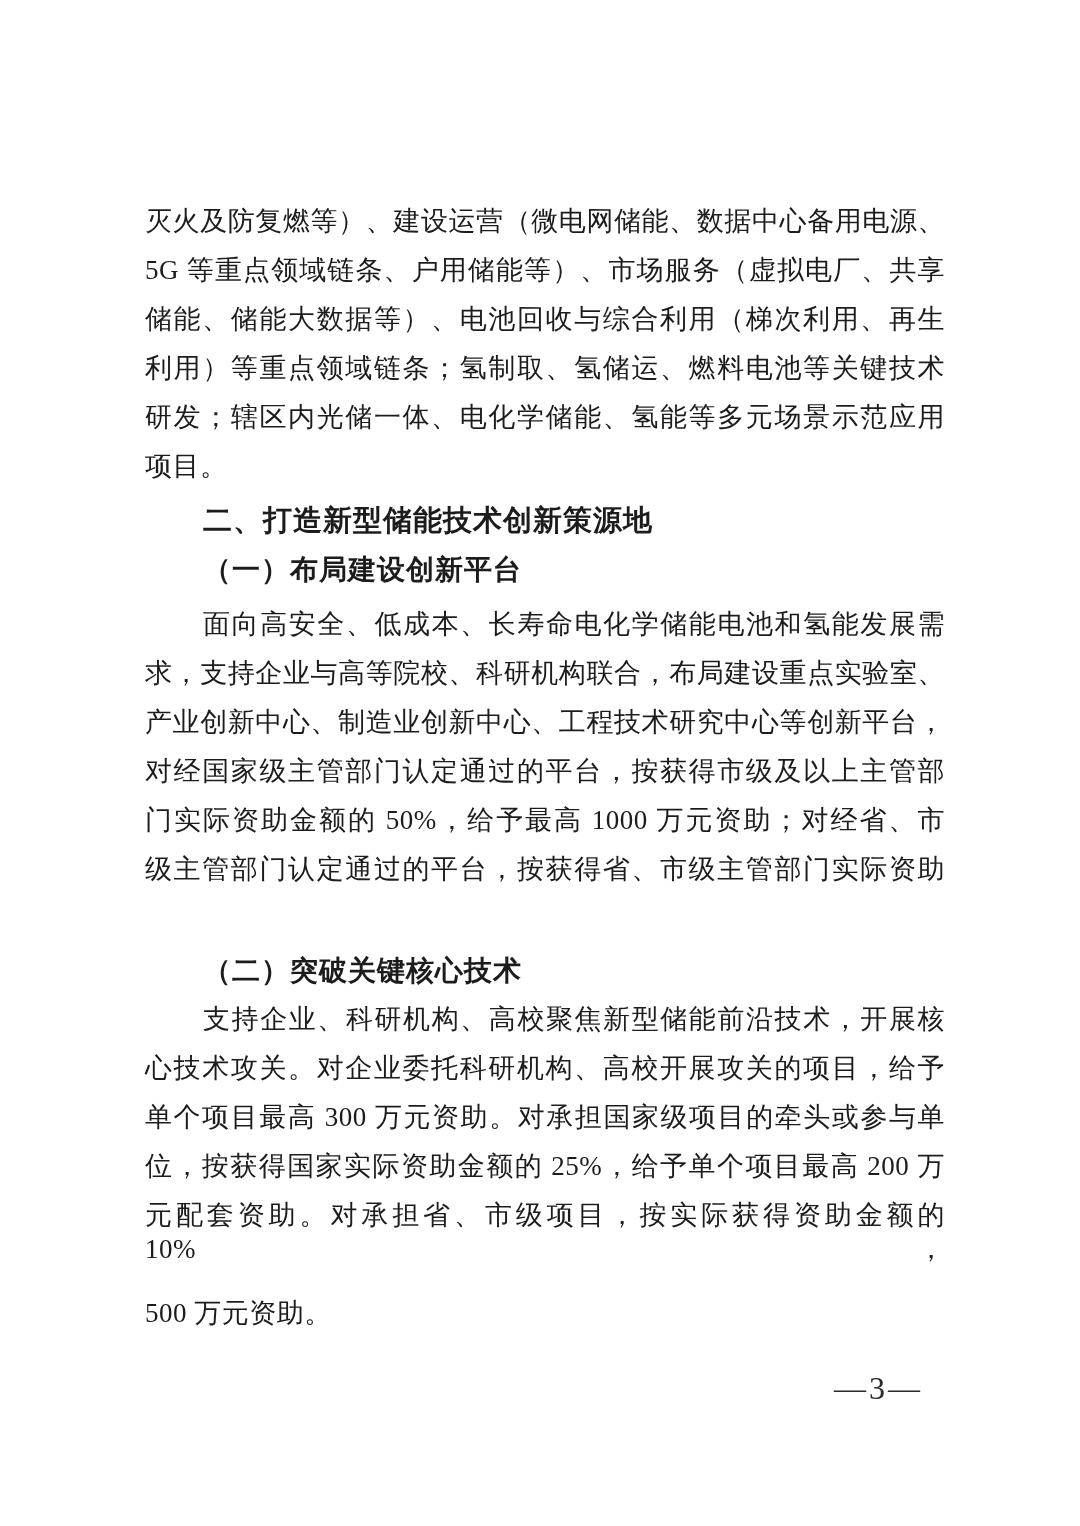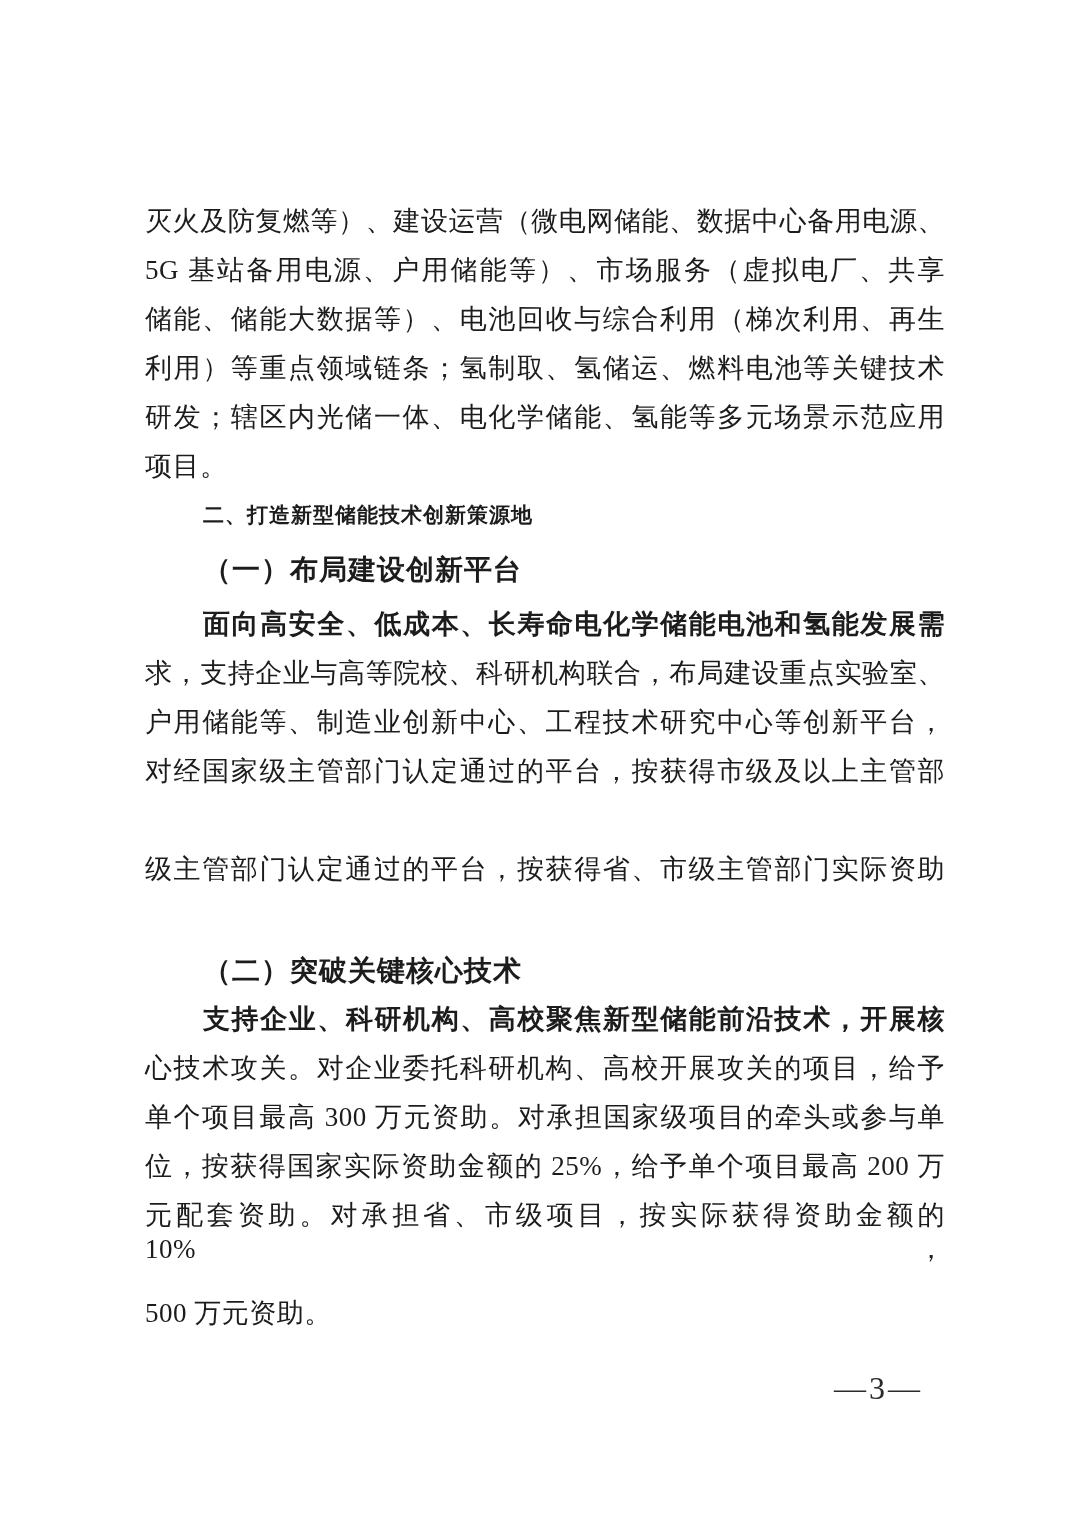--- a/index.html
+++ b/index.html
@@ -21,26 +21,26 @@
     letter-spacing:0.5px;
     color:#1c1c1c;
   }
   
   .j {
     text-align:justify;
     text-align-last:justify;
     text-justify:inter-character;
   }
   
-  .ind { text-indent:58px;font-weight:bold; }
+  .ind { text-indent:58px; }
   
   .heading {
     font-family:Liberation Sans, sans-serif;
     font-weight:700;
-    font-size:21px;
+    font-size:29px;
     letter-spacing:1px;
   }
   
   .kai {
     font-weight:600;
     font-size:28px;
     letter-spacing:1px;
   }
   .pagenum {
     position:absolute;
@@ -49,34 +49,35 @@
     letter-spacing:3px;
     color:#2a2a2a;
   }
 </style>
 </head>
 <body>
 
 <div class="page">
 
   <div class="line j" style="top:205px">灭火及防复燃等）、建设运营（微电网储能、数据中心备用电源、</div>
-  <div class="line j" style="top:254px">5G 基站备用电源、户用储能等）、市场服务（虚拟电厂、共享</div>
+  <div class="line j" style="top:254px">5G 等重点领域链条、户用储能等）、市场服务（虚拟电厂、共享</div>
   <div class="line j" style="top:303px">储能、储能大数据等）、电池回收与综合利用（梯次利用、再生</div>
   <div class="line j" style="top:352px">利用）等重点领域链条；氢制取、氢储运、燃料电池等关键技术</div>
   <div class="line j" style="top:401px">研发；辖区内光储一体、电化学储能、氢能等多元场景示范应用</div>
   <div class="line" style="top:450px">项目。</div>
 
   <div class="line heading ind" style="top:502px">二、打造新型储能技术创新策源地</div>
 
   <div class="line kai ind" style="top:552px">（一）布局建设创新平台</div>
 
   <div class="line j ind" style="top:608px">面向高安全、低成本、长寿命电化学储能电池和氢能发展需</div>
   <div class="line j" style="top:657px">求，支持企业与高等院校、科研机构联合，布局建设重点实验室、</div>
-  <div class="line j" style="top:706px">户用储能等、制造业创新中心、工程技术研究中心等创新平台，</div>
+  <div class="line j" style="top:706px">产业创新中心、制造业创新中心、工程技术研究中心等创新平台，</div>
   <div class="line j" style="top:755px">对经国家级主管部门认定通过的平台，按获得市级及以上主管部</div>
+  <div class="line j" style="top:804px">门实际资助金额的 50%，给予最高 1000 万元资助；对经省、市</div>
   <div class="line j" style="top:853px">级主管部门认定通过的平台，按获得省、市级主管部门实际资助</div>
 
   <div class="line kai ind" style="top:953px">（二）突破关键核心技术</div>
 
   <div class="line j ind" style="top:1003px">支持企业、科研机构、高校聚焦新型储能前沿技术，开展核</div>
   <div class="line j" style="top:1052px">心技术攻关。对企业委托科研机构、高校开展攻关的项目，给予</div>
   <div class="line j" style="top:1101px">单个项目最高 300 万元资助。对承担国家级项目的牵头或参与单</div>
   <div class="line j" style="top:1150px">位，按获得国家实际资助金额的 25%，给予单个项目最高 200 万</div>
   <div class="line j" style="top:1199px">元配套资助。对承担省、市级项目，按实际获得资助金额的 10%，</div>
   <div class="line" style="top:1297px">500 万元资助。</div>

